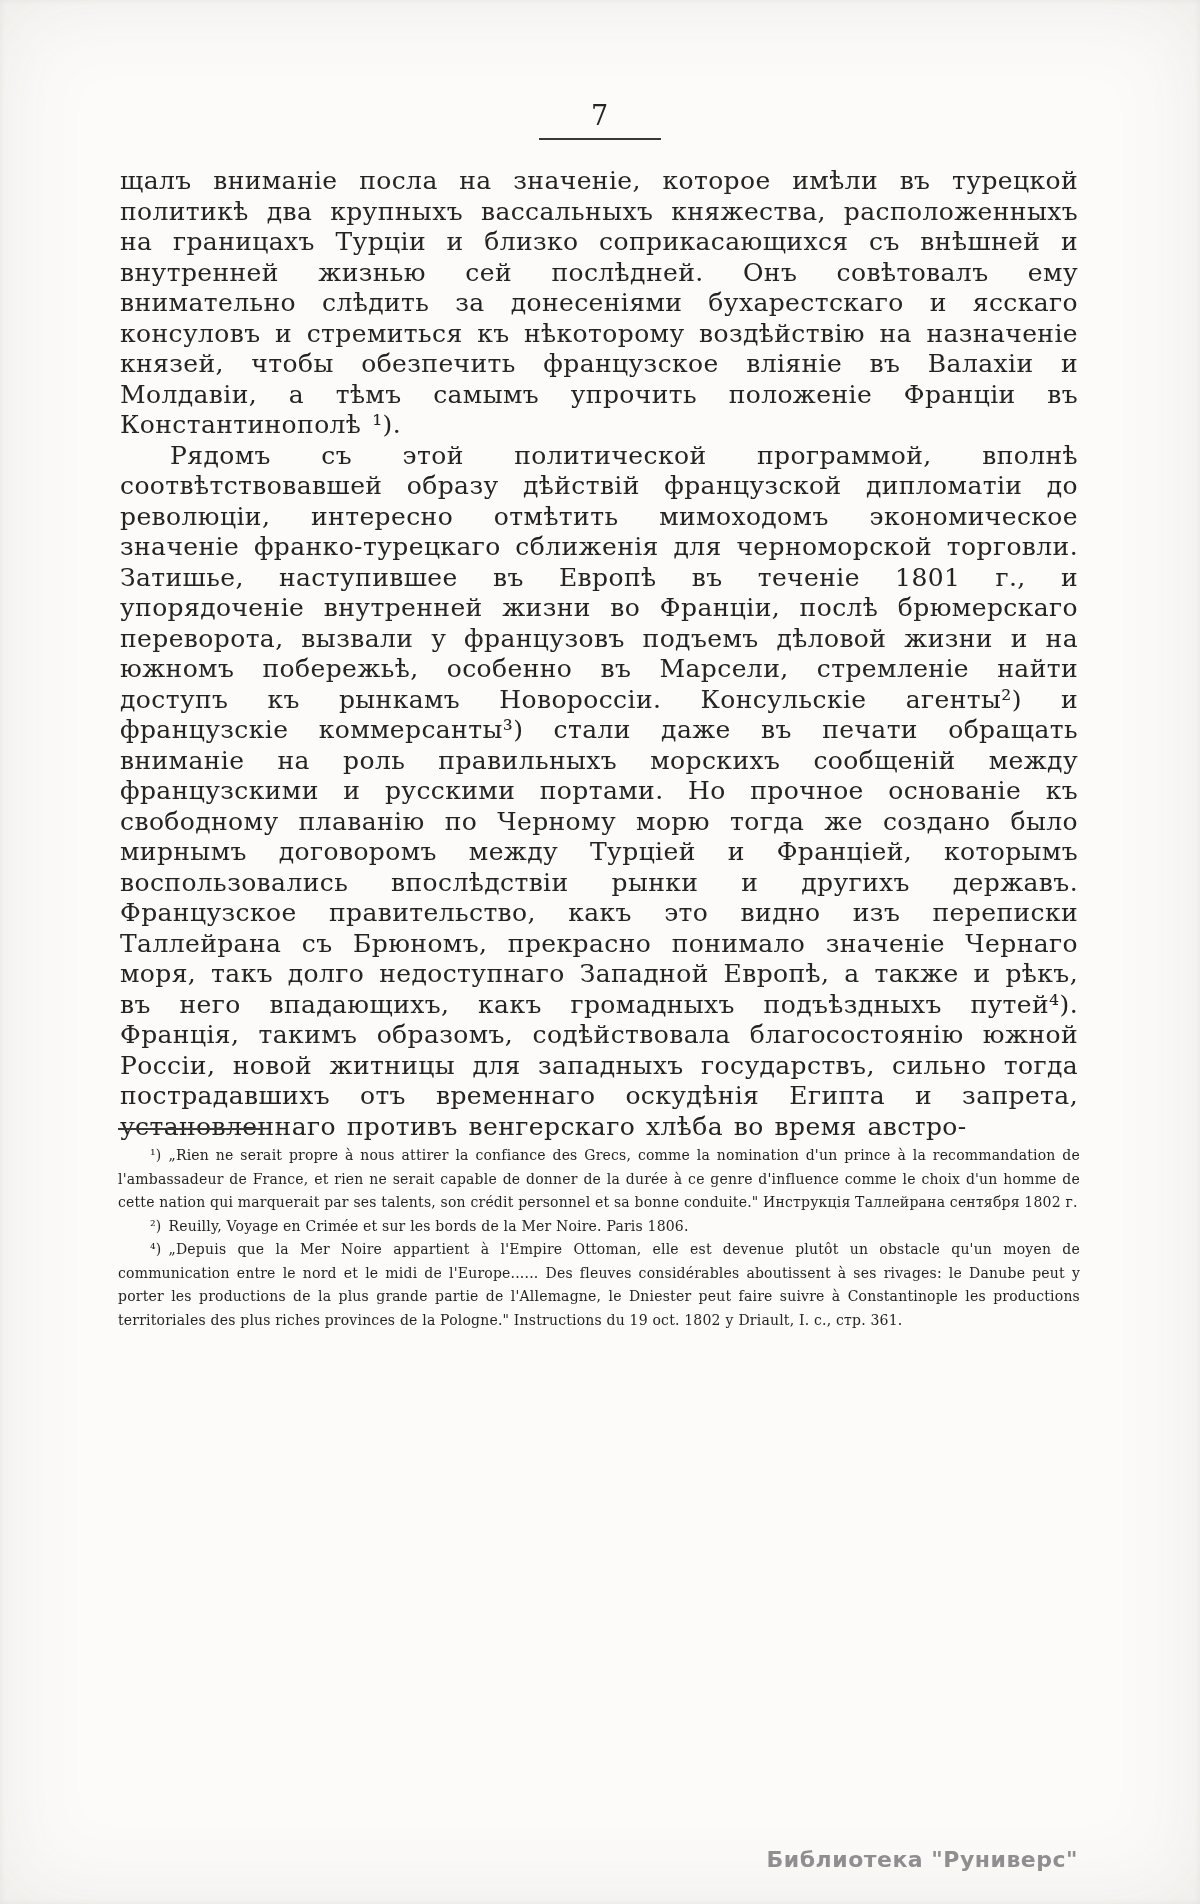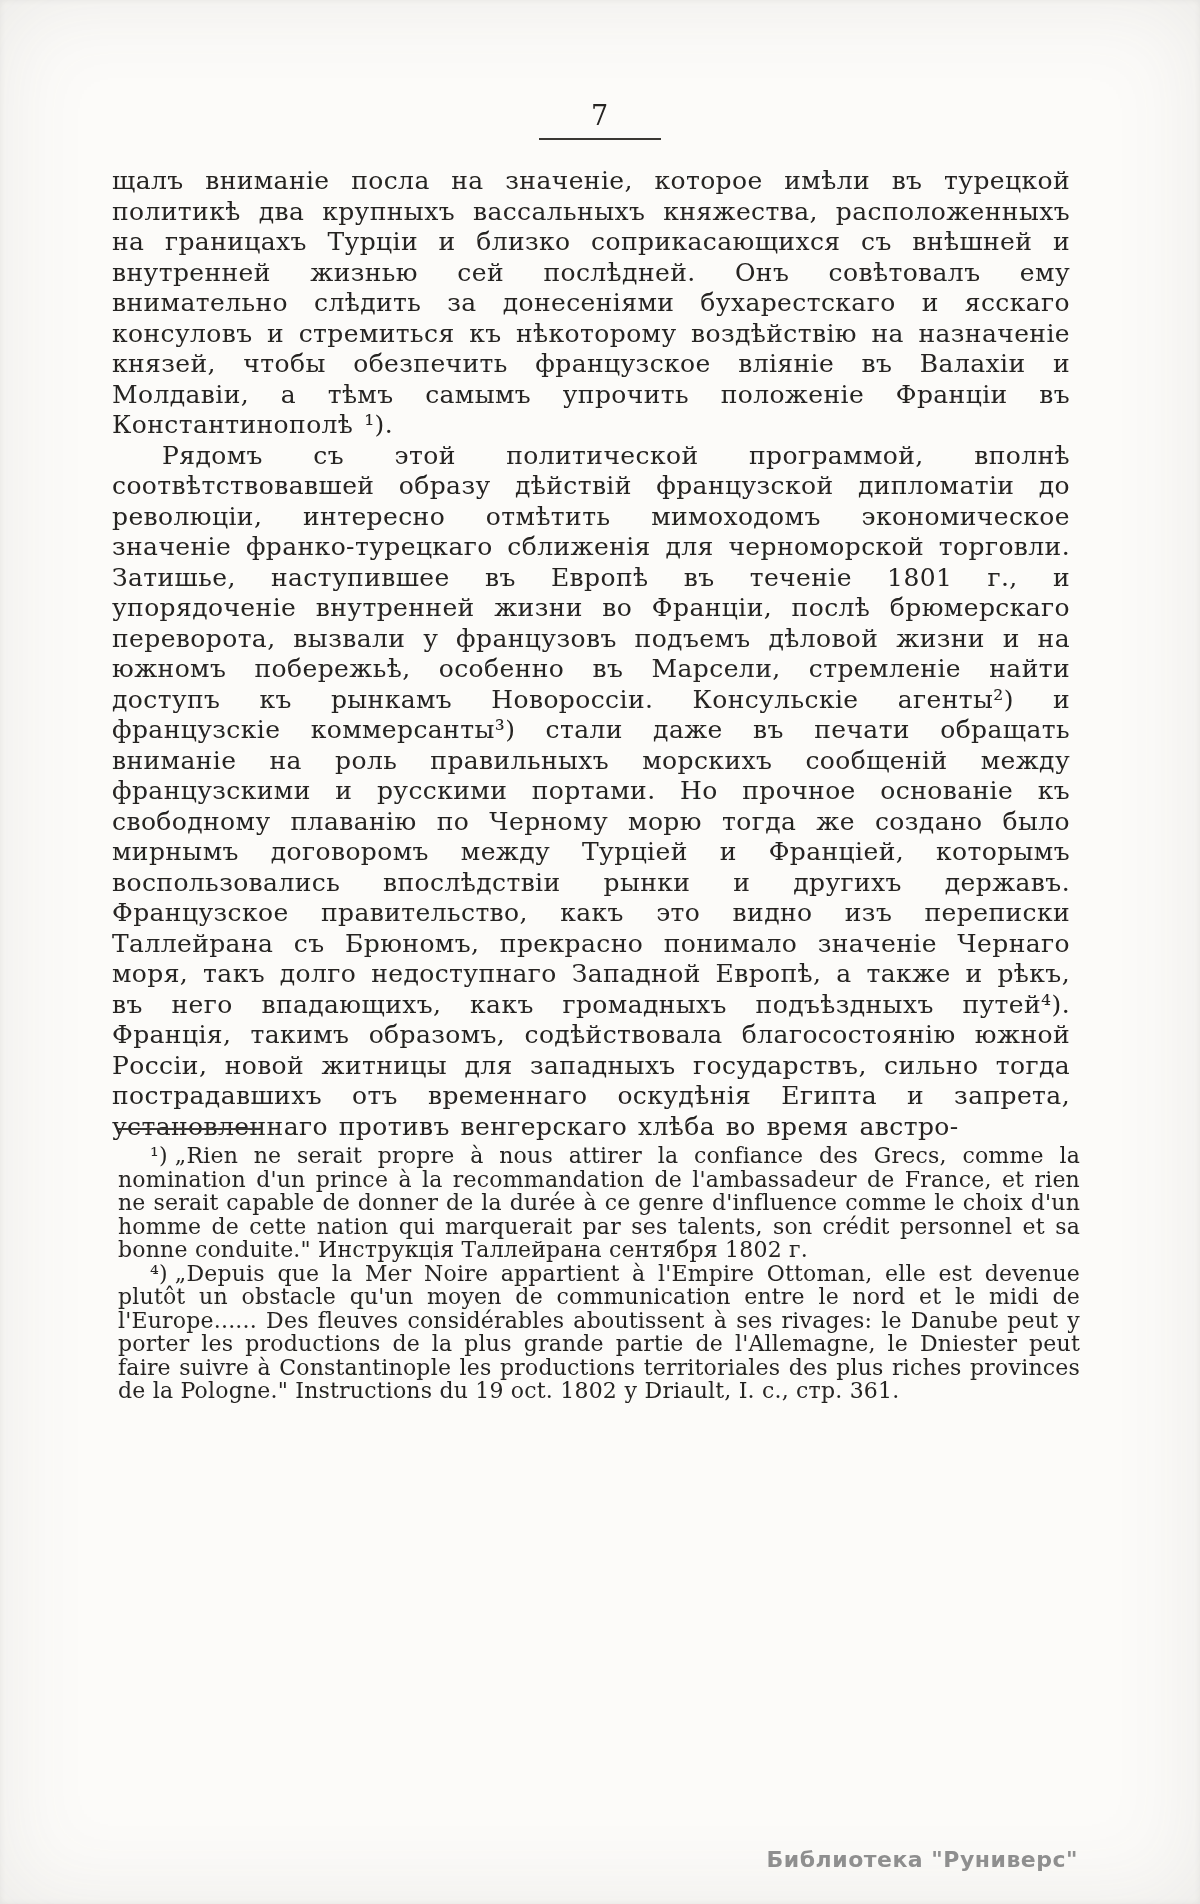--- a/index.html
+++ b/index.html
@@ -25,36 +25,36 @@
   .page-number {
     display: inline-block;
     font-size: 27px;
     padding: 0 52px 7px 52px;
     border-bottom: 2px solid #3a3834;
     letter-spacing: 1px;
   }
   .body-text {
     position: absolute;
     top: 166px;
-    left: 112px;
+    left: 120px;
     width: 958px;
     font-size: 25px;
     line-height: 30.5px;
     text-align: justify;
     letter-spacing: 0.4px;
     word-spacing: 2.5px;
   }
   .para { margin: 0; }
   .para.indent { text-indent: 50px; }
   .footnotes {
     position: absolute;
     top: 1128px;
     left: 118px;
     width: 962px;
-    font-size: 22px;
+    font-size: 14px;
     line-height: 23.5px;
     text-align: justify;
     letter-spacing: 0.2px;
   }
   .footnote-rule {
     width: 142px;
     border-top: 2px solid #3a3834;
     margin-bottom: 14px;
   }
   .footnote {
@@ -90,20 +90,23 @@
     <p class="para indent">Рядомъ съ этой политической программой, вполнѣ соотвѣтствовавшей образу дѣйствій французской дипломатіи до революціи, интересно отмѣтить мимоходомъ экономическое значеніе франко-турецкаго сближенія для черноморской торговли. Затишье, наступившее въ Европѣ въ теченіе 1801 г., и упорядоченіе внутренней жизни во Франціи, послѣ брюмерскаго переворота, вызвали у французовъ подъемъ дѣловой жизни и на южномъ побережьѣ, особенно въ Марсели, стремленіе найти доступъ къ рынкамъ Новороссіи. Консульскіе агенты²) и французскіе коммерсанты³) стали даже въ печати обращать вниманіе на роль правильныхъ морскихъ сообщеній между французскими и русскими портами. Но прочное основаніе къ свободному плаванію по Черному морю тогда же создано было мирнымъ договоромъ между Турціей и Франціей, которымъ воспользовались впослѣдствіи рынки и другихъ державъ. Французское правительство, какъ это видно изъ переписки Таллейрана съ Брюномъ, прекрасно понимало значеніе Чернаго моря, такъ долго недоступнаго Западной Европѣ, а также и рѣкъ, въ него впадающихъ, какъ громадныхъ подъѣздныхъ путей⁴). Франція, такимъ образомъ, содѣйствовала благосостоянію южной Россіи, новой житницы для западныхъ государствъ, сильно тогда пострадавшихъ отъ временнаго оскудѣнія Египта и запрета, установленнаго противъ венгерскаго хлѣба во время австро-</p>
   </div>
 
   <div class="footnotes">
     <div class="footnote-rule"></div>
 
     <p class="footnote">
       <span class="fn-marker">¹)</span><span>„Rien ne serait propre à nous attirer la confiance des Grecs, comme la nomination d'un prince à la recommandation de l'ambassadeur de France, et rien ne serait capable de donner de la durée à ce genre d'influence comme le choix d'un homme de cette nation qui marquerait par ses talents, son crédit personnel et sa bonne conduite." Инструкція Таллейрана сентября 1802 г.</span>
     </p>
 
+    <p class="footnote">
+      <span class="fn-marker">²)</span><span>Reuilly, Voyage en Crimée et sur les bords de la Mer Noire. Paris 1806.</span>
+    </p>
 
 
     <p class="footnote">
       <span class="fn-marker">⁴)</span><span>„Depuis que la Mer Noire appartient à l'Empire Ottoman, elle est devenue plutôt un obstacle qu'un moyen de communication entre le nord et le midi de l'Europe...... Des fleuves considérables aboutissent à ses rivages: le Danube peut y porter les productions de la plus grande partie de l'Allemagne, le Dniester peut faire suivre à Constantinople les productions territoriales des plus riches provinces de la Pologne." Instructions du 19 oct. 1802 у Driault, I. c., стр. 361.</span>
     </p>
   </div>
 
   <div class="watermark">Библиотека "Руниверс"</div>
 
 </div>

